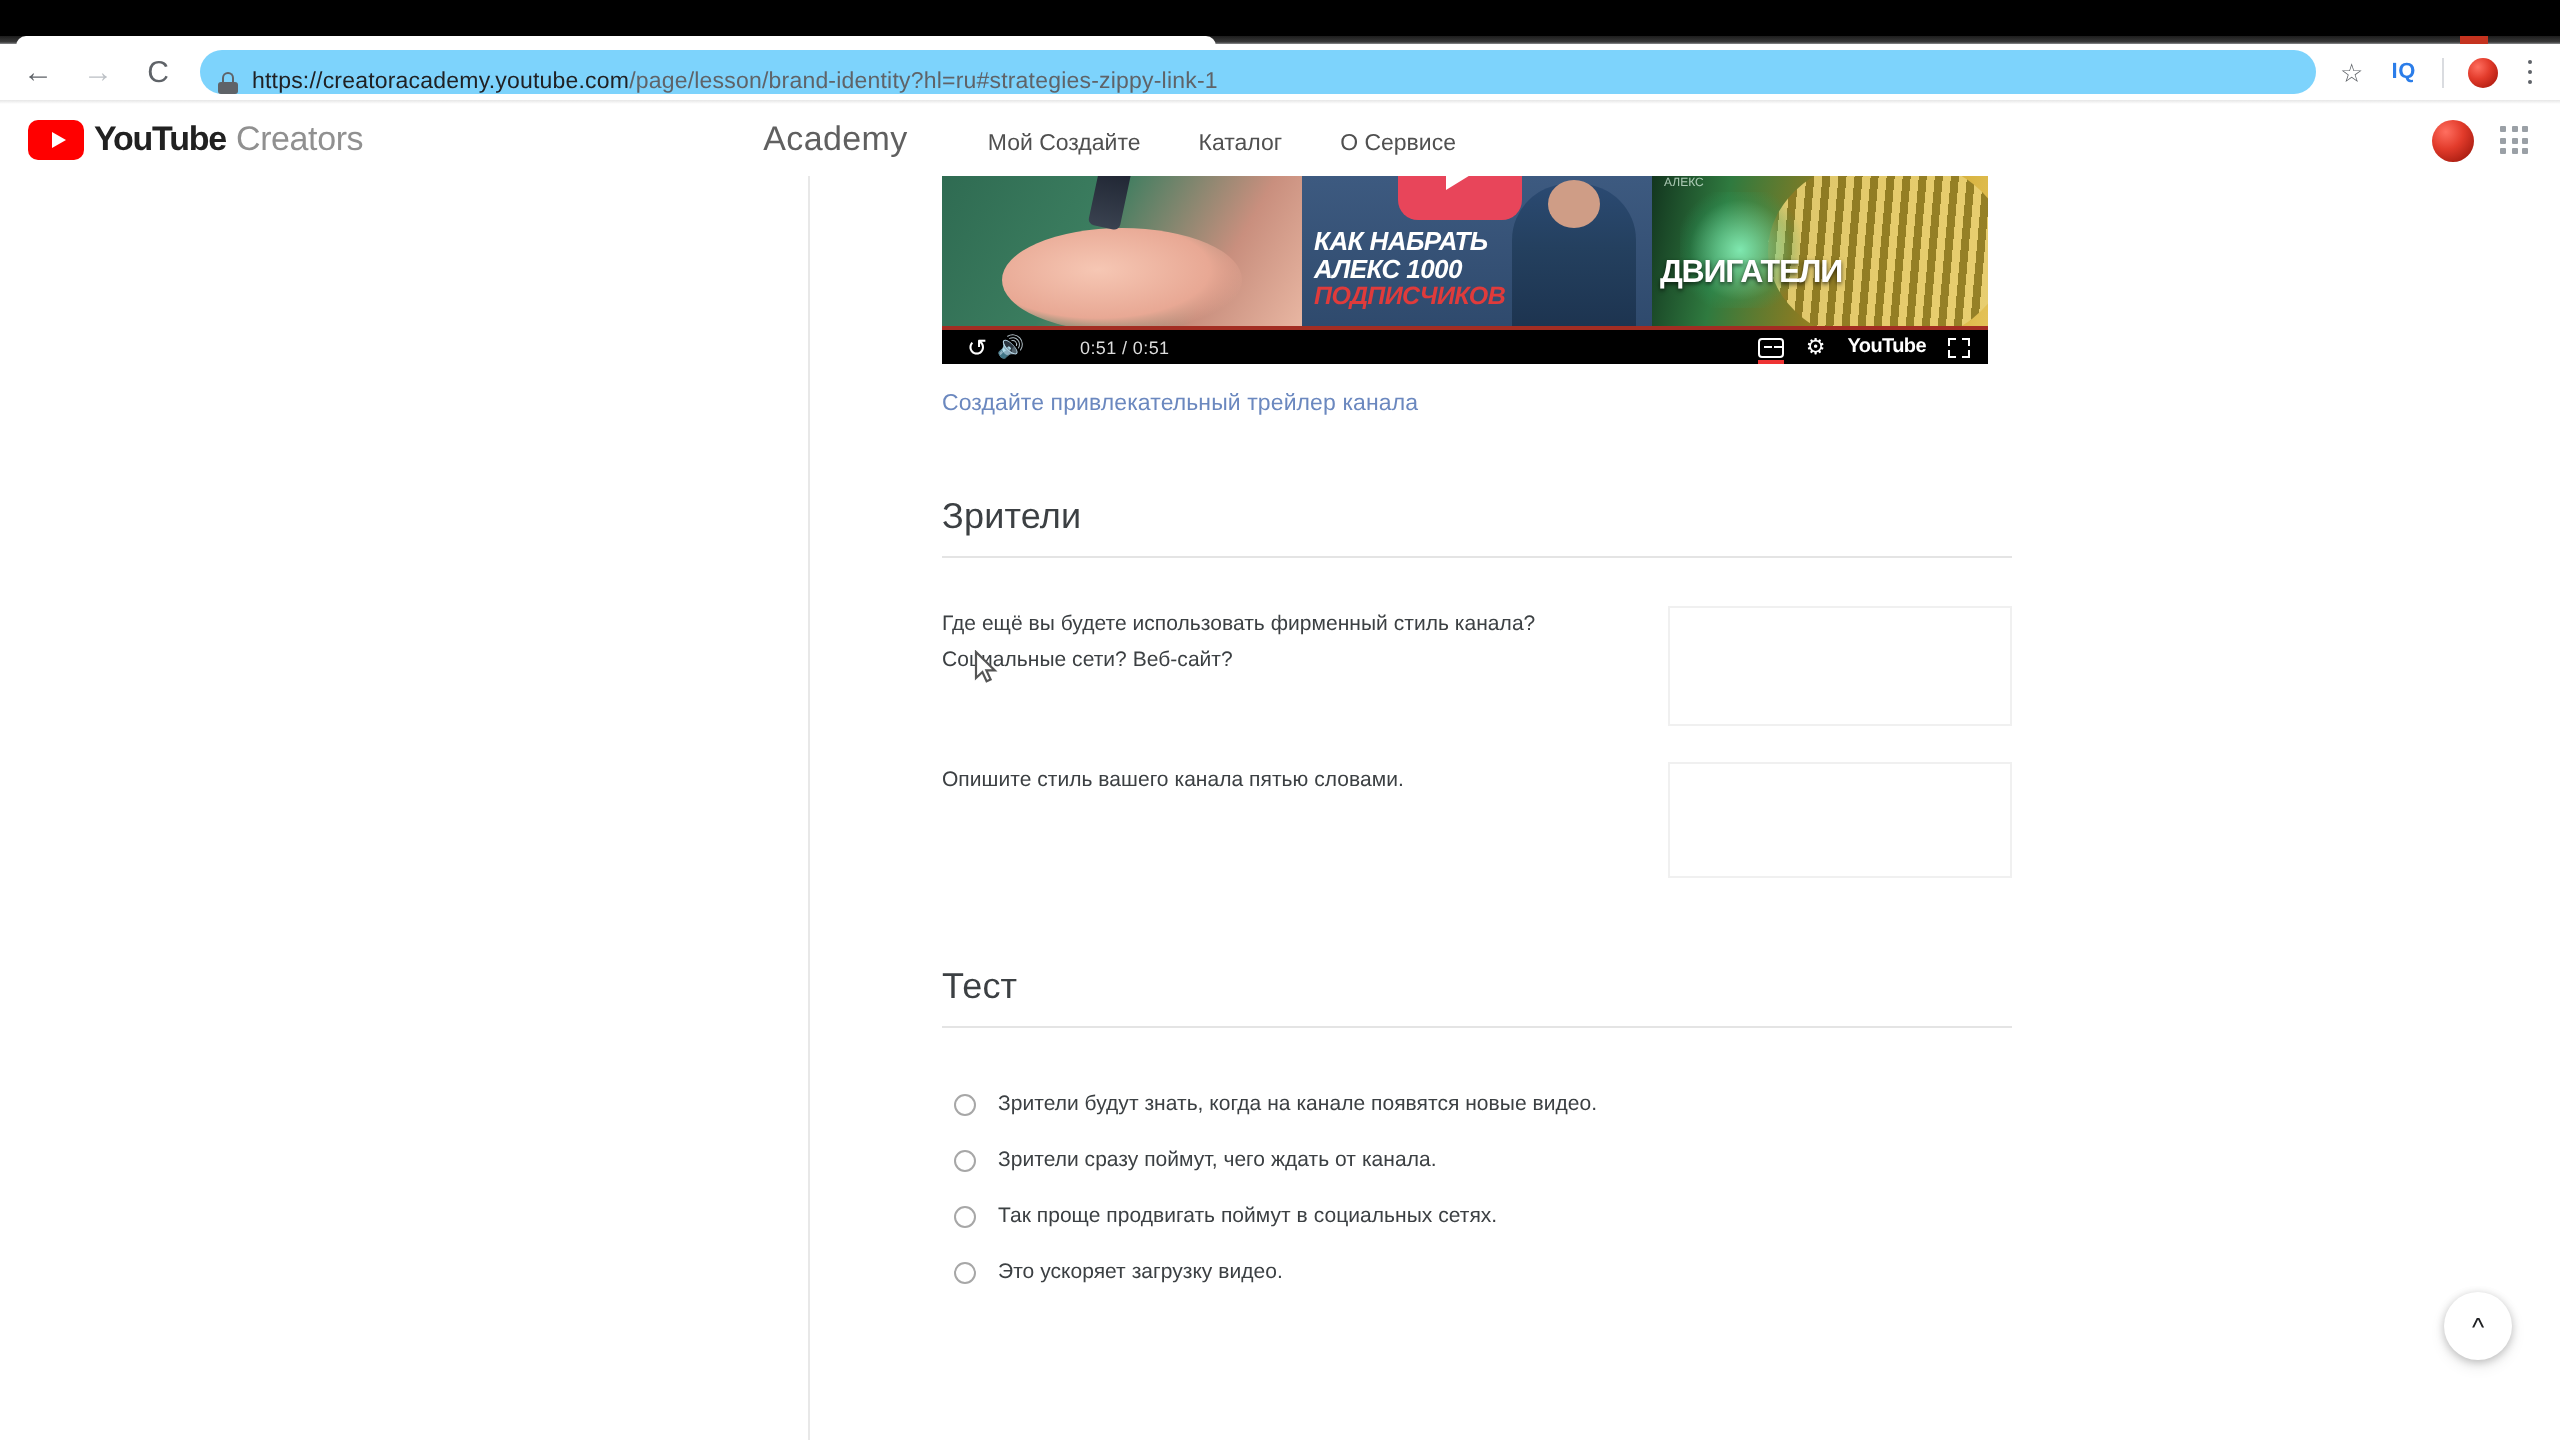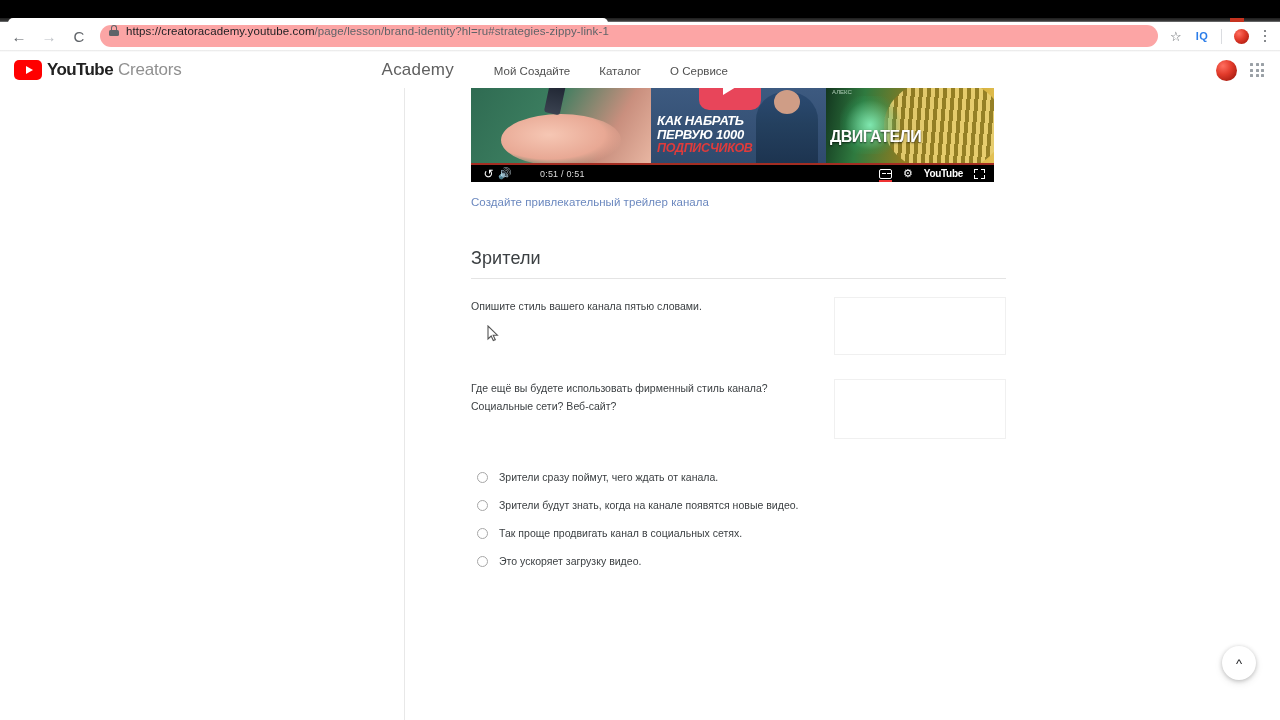--- a/index.html
+++ b/index.html
@@ -36,22 +36,22 @@
     width:26px; height:26px; margin-left:4px;
     display:flex; align-items:center; justify-content:center;
     color:#5f6368; font-size:15px; line-height:1;
     border-radius:50%; flex:none;
   }
   .nav-btn.back { margin-left:6px; }
   .nav-btn.disabled { color:#bdc1c6; }
 
   .omnibox {
     flex:1; height:22px; margin:0 6px 0 8px;
-    background:#fca5a5; border-radius:12px;
-    display:flex; align-items:flex-start; padding:0 8px;
+    background:#7dd3fc; border-radius:12px;
+    display:flex; align-items:flex-end; padding:0 8px;
     position:relative;
   }
   .lock-ico { width:11px; height:11px; margin-right:7px; position:relative; flex:none; }
   .lock-ico .shackle {
     position:absolute; left:2.5px; top:0; width:6px; height:5px;
     border:1.4px solid #5f6368; border-bottom:none; border-radius:3px 3px 0 0;
   }
   .lock-ico .body {
     position:absolute; left:0.5px; top:4.5px; width:10px; height:6.5px;
     background:#5f6368; border-radius:1.5px;
@@ -320,21 +320,21 @@
 
   <div class="main">
 
     <div class="video">
       <div class="thumbs">
         <div class="th th1"></div>
         <div class="th th2">
           <span class="ytmark"></span>
           <span class="person"></span>
           <span class="cap1">КАК НАБРАТЬ</span>
-          <span class="cap2">ПЕРВУЮ 1000</span>
+          <span class="cap2">АЛЕКС 1000</span>
           <span class="cap3">ПОДПИСЧИКОВ</span>
         </div>
         <div class="th th3">
           <span class="rings"></span>
           <span class="glow"></span>
           <span class="tiny">АЛЕКС</span>
           <span class="cap">ДВИГАТЕЛИ</span>
         </div>
       </div>
 
@@ -358,43 +358,44 @@
               <span class="d"></span>
           </span>
         </span>
       </div>
     </div>
 
     <a class="vid-link" href="#">Создайте привлекательный трейлер канала</a>
 
     <h2 class="section-head">Зрители</h2>
 
+    <div class="practice-row second">
+      <div class="practice-q">Где ещё вы будете использовать фирменный стиль канала? Социальные сети? Веб-сайт?</div>
+      <div class="answer-box" placeholder=""></div>
+    </div>
+
     <div class="practice-row">
       <div class="practice-q">Опишите стиль вашего канала пятью словами.</div>
       <div class="answer-box" placeholder=""></div>
     </div>
 
-    <div class="practice-row second">
-      <div class="practice-q">Где ещё вы будете использовать фирменный стиль канала? Социальные сети? Веб-сайт?</div>
-      <div class="answer-box" placeholder=""></div>
-    </div>
-
+    <h2 class="section-head test-head">Тест</h2>
 
     <div class="options">
+      <label class="opt">
+        <span class="radio"></span>
+        <span class="opt-label">Зрители будут знать, когда на канале появятся новые видео.</span>
+      </label>
       <label class="opt">
         <span class="radio"></span>
         <span class="opt-label">Зрители сразу поймут, чего ждать от канала.</span>
       </label>
       <label class="opt">
         <span class="radio"></span>
-        <span class="opt-label">Зрители будут знать, когда на канале появятся новые видео.</span>
-      </label>
-      <label class="opt">
-        <span class="radio"></span>
-        <span class="opt-label">Так проще продвигать канал в социальных сетях.</span>
+        <span class="opt-label">Так проще продвигать поймут в социальных сетях.</span>
       </label>
       <label class="opt">
         <span class="radio"></span>
         <span class="opt-label">Это ускоряет загрузку видео.</span>
       </label>
     </div>
 
   </div>
 
   <div class="scroll-top">

